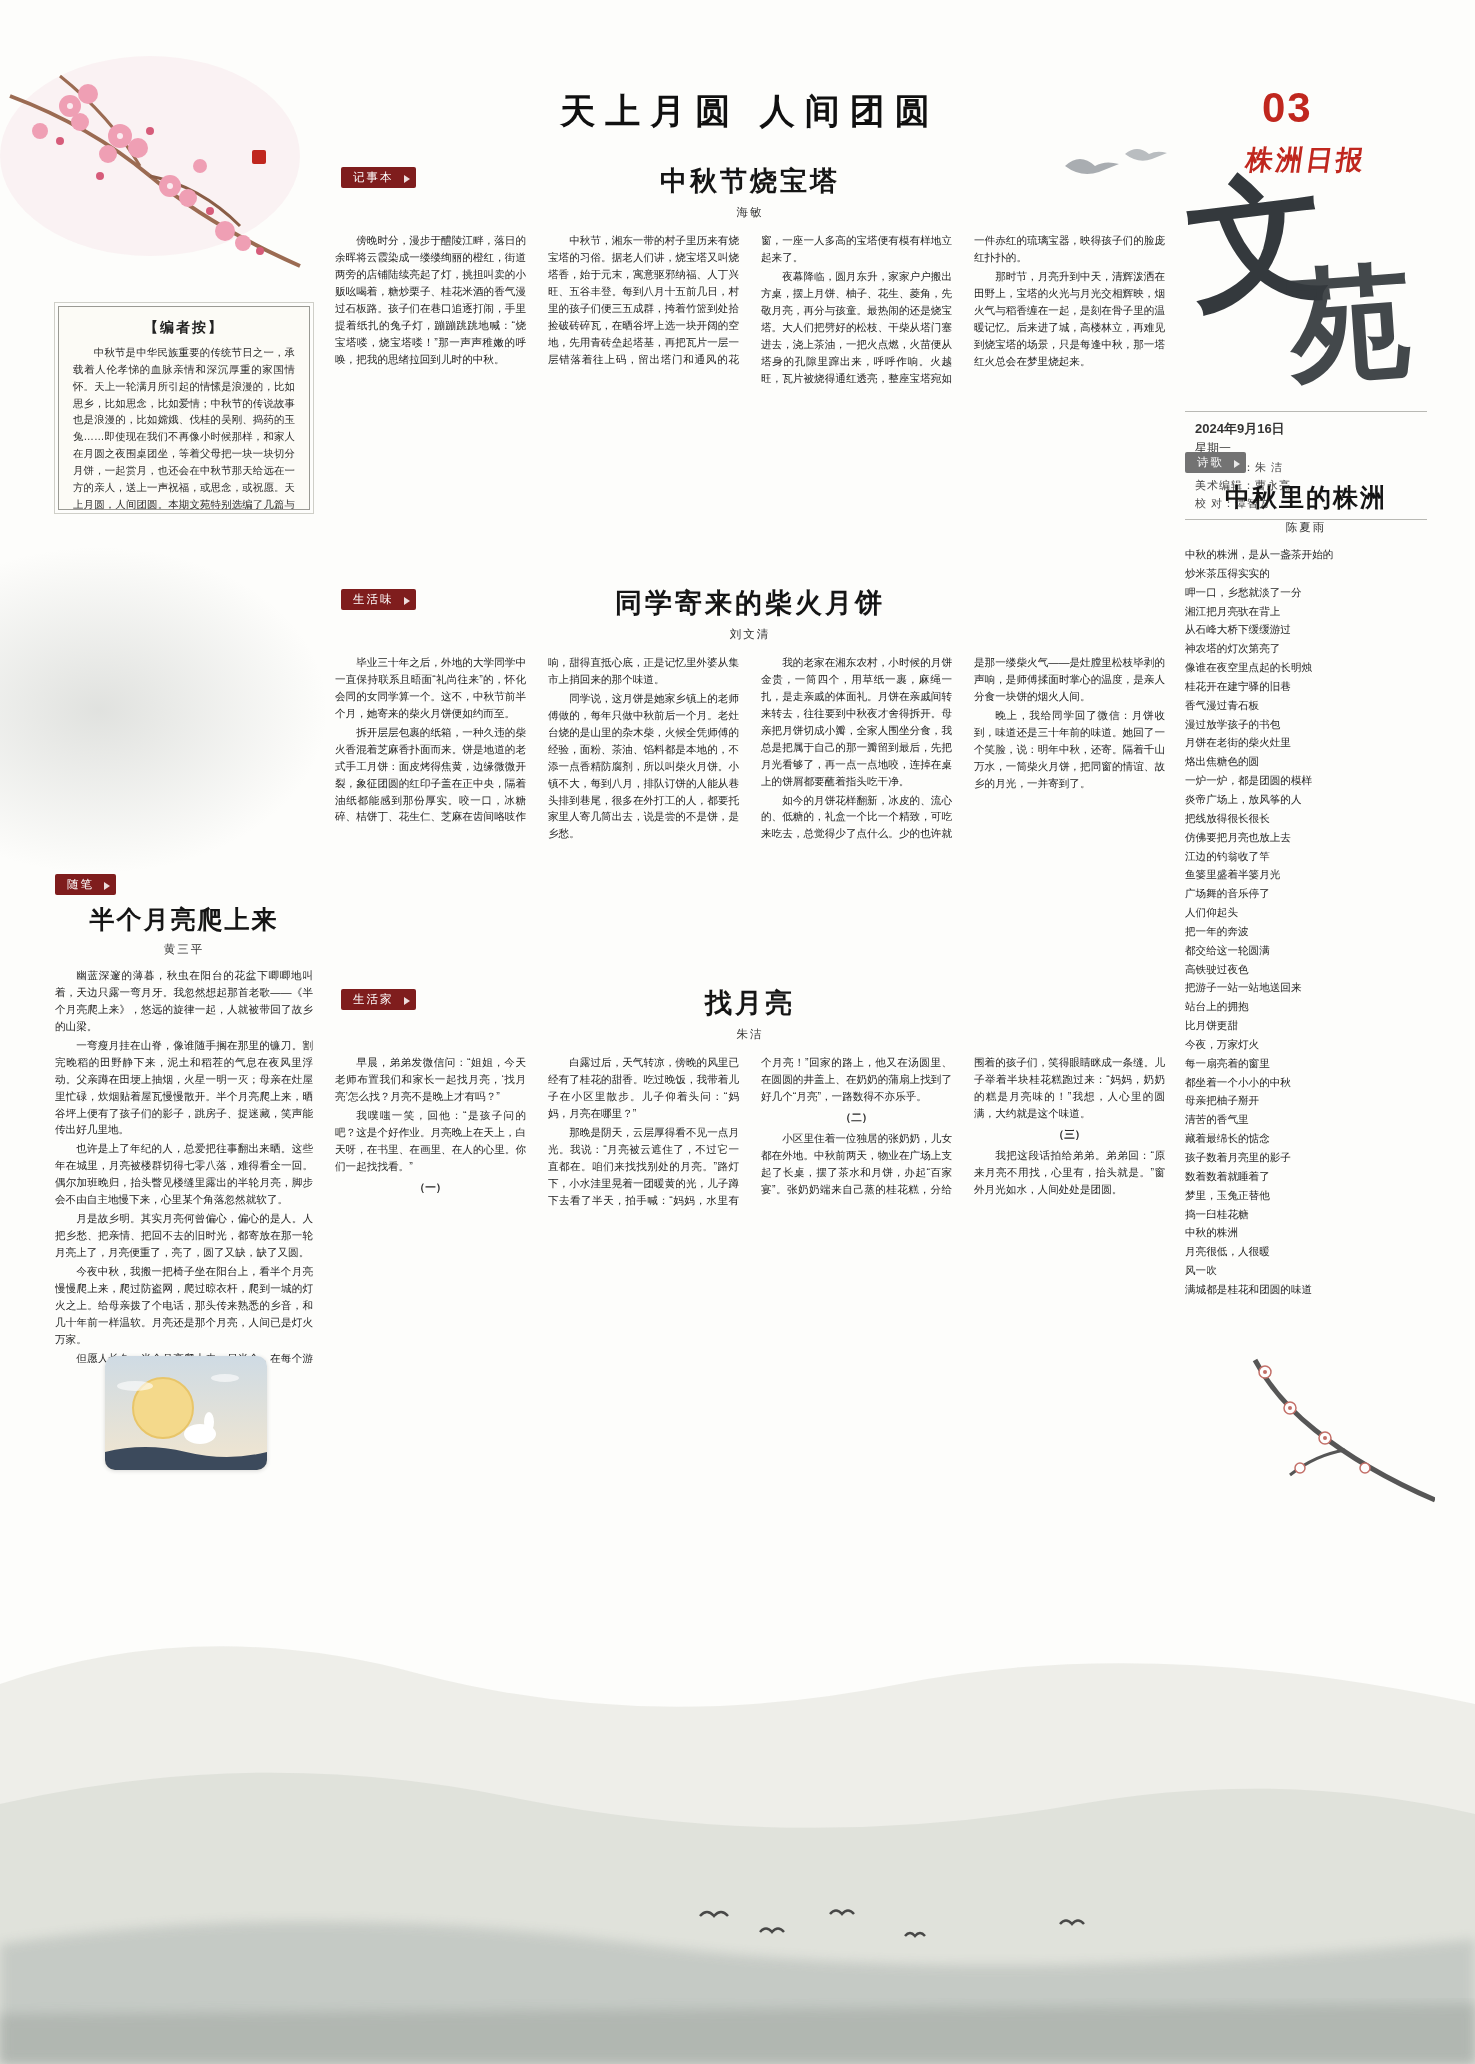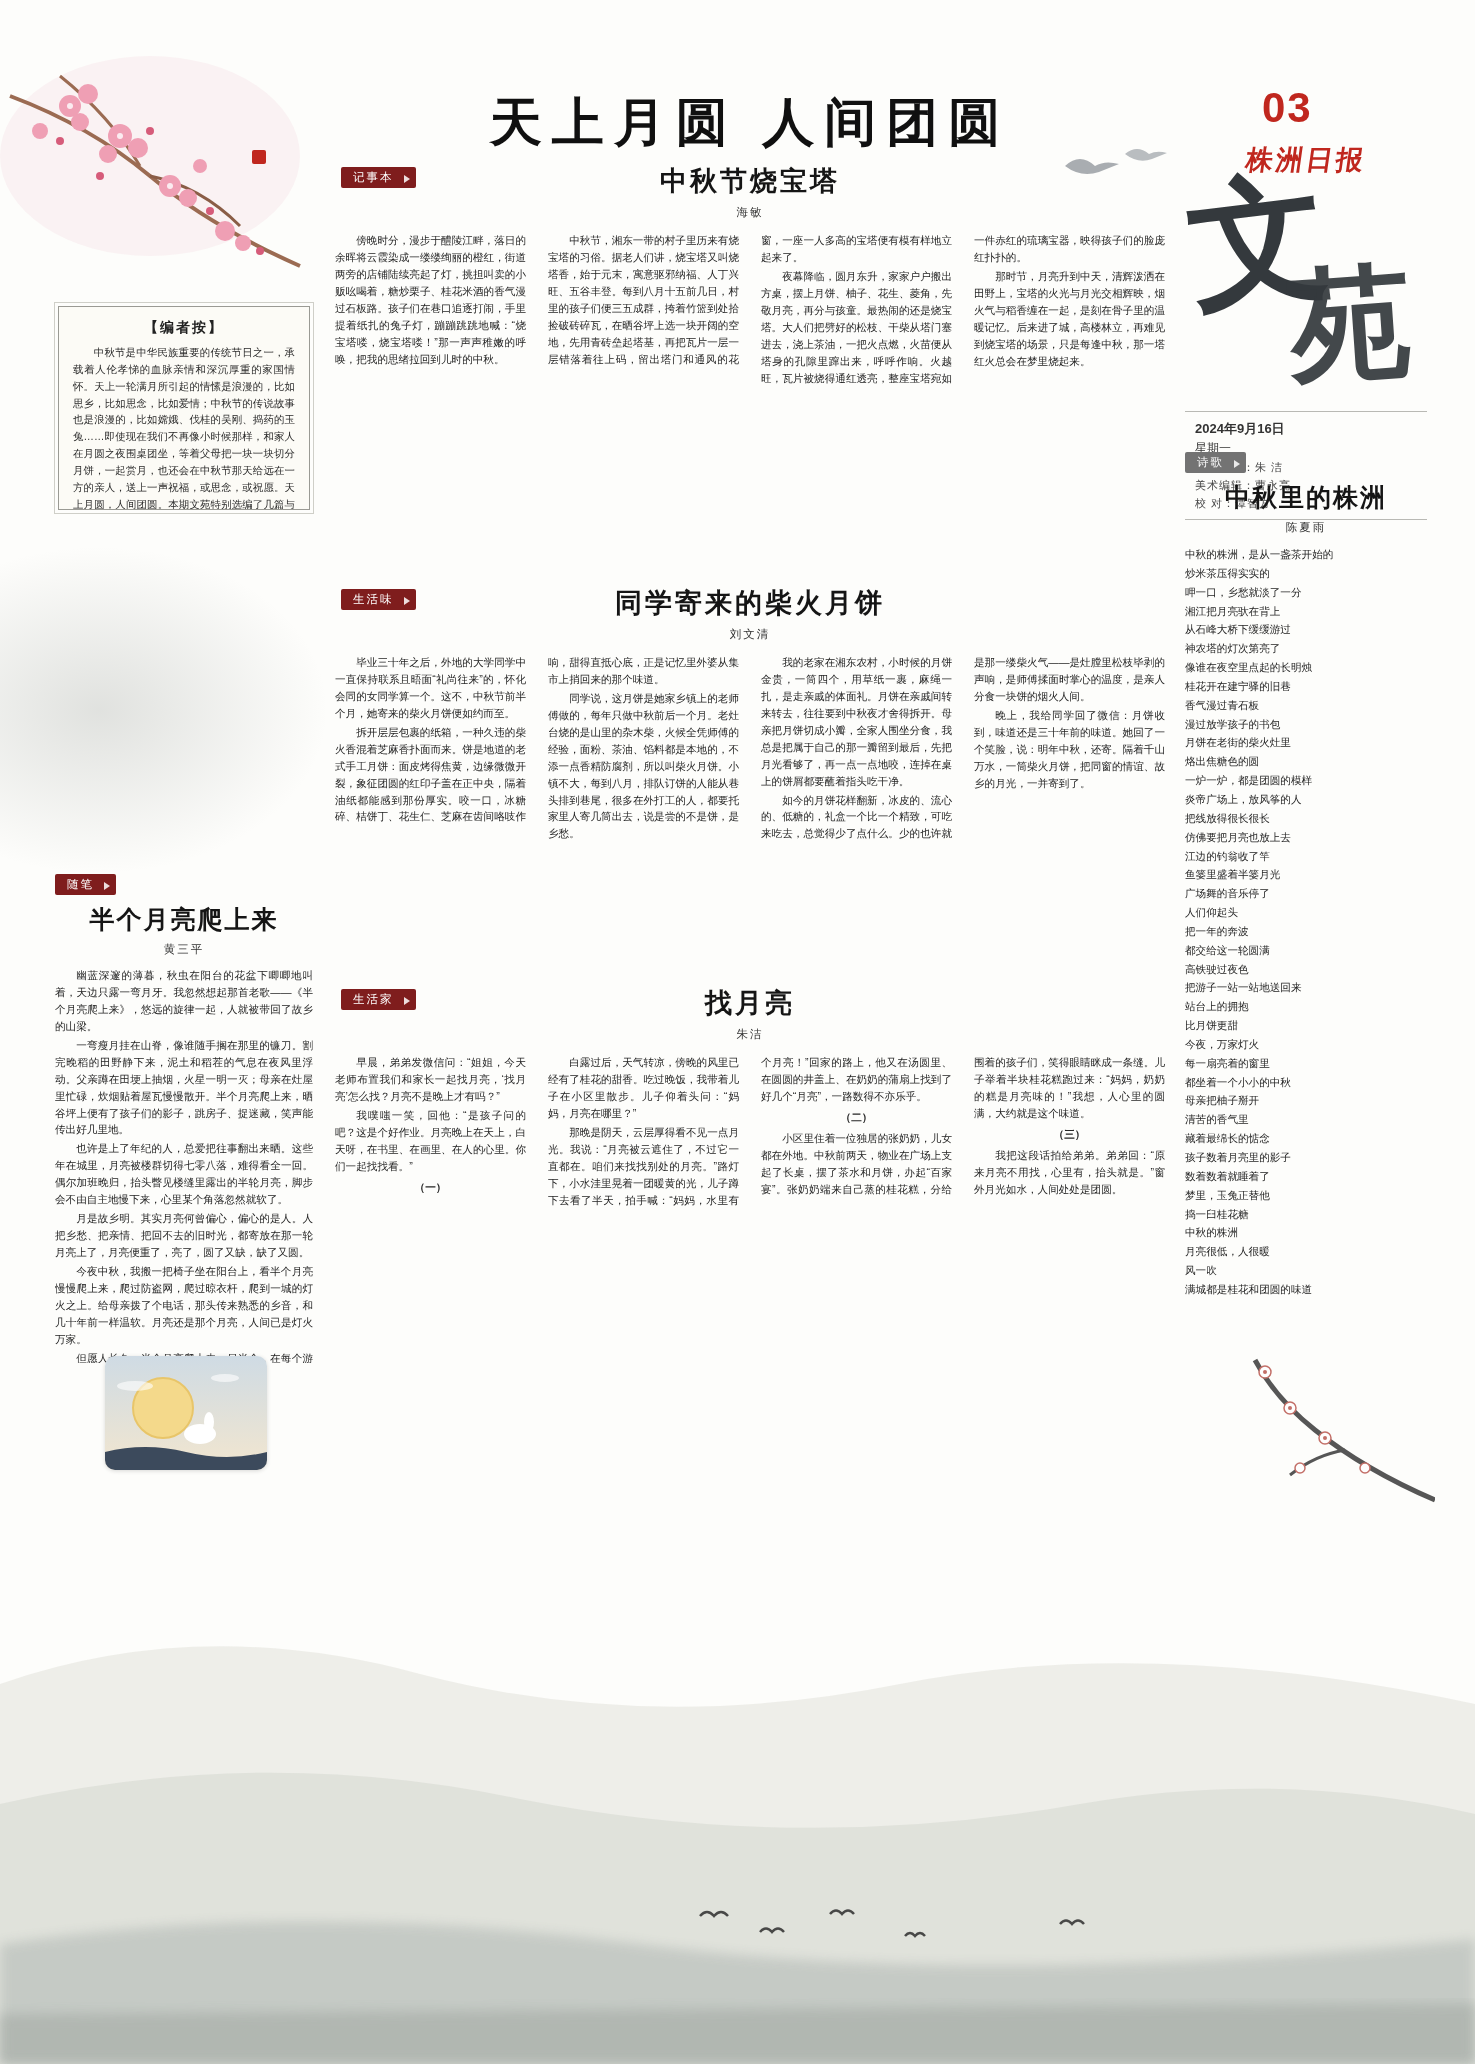--- a/index.html
+++ b/index.html
@@ -5,21 +5,21 @@
   * { margin:0; padding:0; box-sizing:border-box; }
   html,body { background:#e9e9e6; }
   .page {
     position:relative; width:1475px; height:2064px; margin:0 auto;
     background:#fdfdfb; overflow:hidden;
     font-family:"Liberation Sans","DejaVu Sans",sans-serif; color:#222;
   }
   
   .headline {
     position:absolute; left:335px; top:88px; width:830px;
-    text-align:center; font-size:52px; font-weight:900; letter-spacing:10px; color:#101010;
+    text-align:center; font-size:35px; font-weight:900; letter-spacing:10px; color:#101010;
   }
   .page-number {
     position:absolute; left:1262px; top:84px;
     color:#c0271e; font-size:42px; font-weight:900; letter-spacing:2px;
   }
   
   .right-rail { position:absolute; left:1185px; top:142px; width:242px; }
   .paper-name {
     color:#c0271e; font-size:27px; font-weight:900; text-align:center;
     transform:skewX(-8deg); letter-spacing:3px;

